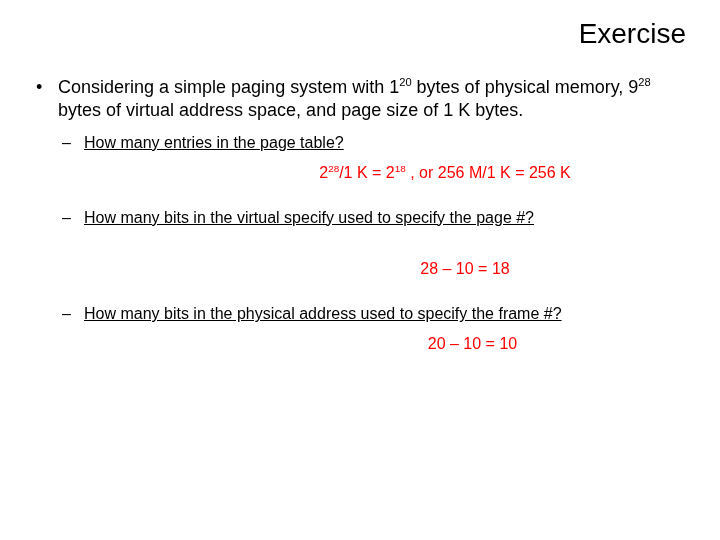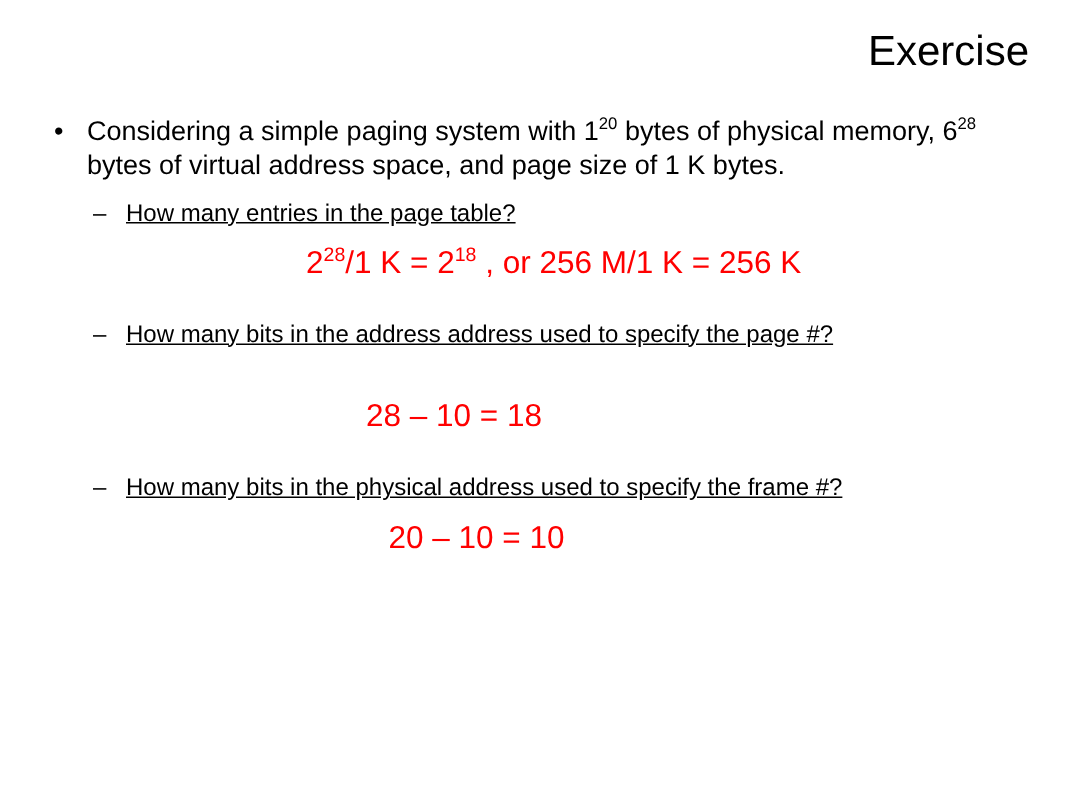--- a/index.html
+++ b/index.html
@@ -45,56 +45,56 @@
   }
   .bullet-l2 .dash {
     width: 22px;
     flex: 0 0 22px;
   }
   .bullet-l2 .text {
     flex: 1;
     text-decoration: underline;
   }
   .answer {
-    font-size: 21px;
+    font-size: 16px;
     color: #ff0000;
-    text-align: left;
+    text-align: center;
     margin: 10px 0 26px 0;
     padding-left: 170px;
   }
   .answer.a2 { padding-left: 210px; margin-top: 32px; }
   .answer.a3 { padding-left: 225px; }
   sup { font-size: 0.62em; vertical-align: super; line-height: 0; }
 </style>
 </head>
 <body>
 
 <div class="slide">
 
   <h1 class="title">Exercise</h1>
 
   <div class="bullet-l1">
     <div class="dot">•</div>
     <div class="text">
-      <span>Considering a simple paging system with 1</span><sup>20</sup><span> bytes of physical memory, 6</span><sup>28</sup><span> bytes of virtual address space, and page size of 1 K bytes.</span>
+      <span>Considering a simple paging system with 1</span><sup>20</sup><span> bytes of physical memory, 9</span><sup>28</sup><span> bytes of virtual address space, and page size of 1 K bytes.</span>
     </div>
   </div>
 
   <div class="bullet-l2">
     <div class="dash">–</div>
     <div class="text">How many entries in the page table?</div>
   </div>
 
   <div class="answer">
     <span>2</span><sup>28</sup><span>/1 K = 2</span><sup>18</sup><span> , or 256 M/1 K = 256 K</span>
   </div>
 
   <div class="bullet-l2">
     <div class="dash">–</div>
-    <div class="text">How many bits in the address address used to specify the page #?</div>
+    <div class="text">How many bits in the virtual specify used to specify the page #?</div>
   </div>
 
   <div class="answer a2">28 – 10 = 18</div>
 
   <div class="bullet-l2">
     <div class="dash">–</div>
     <div class="text">How many bits in the physical address used to specify the frame #?</div>
   </div>
 
   <div class="answer a3">20 – 10 = 10</div>

